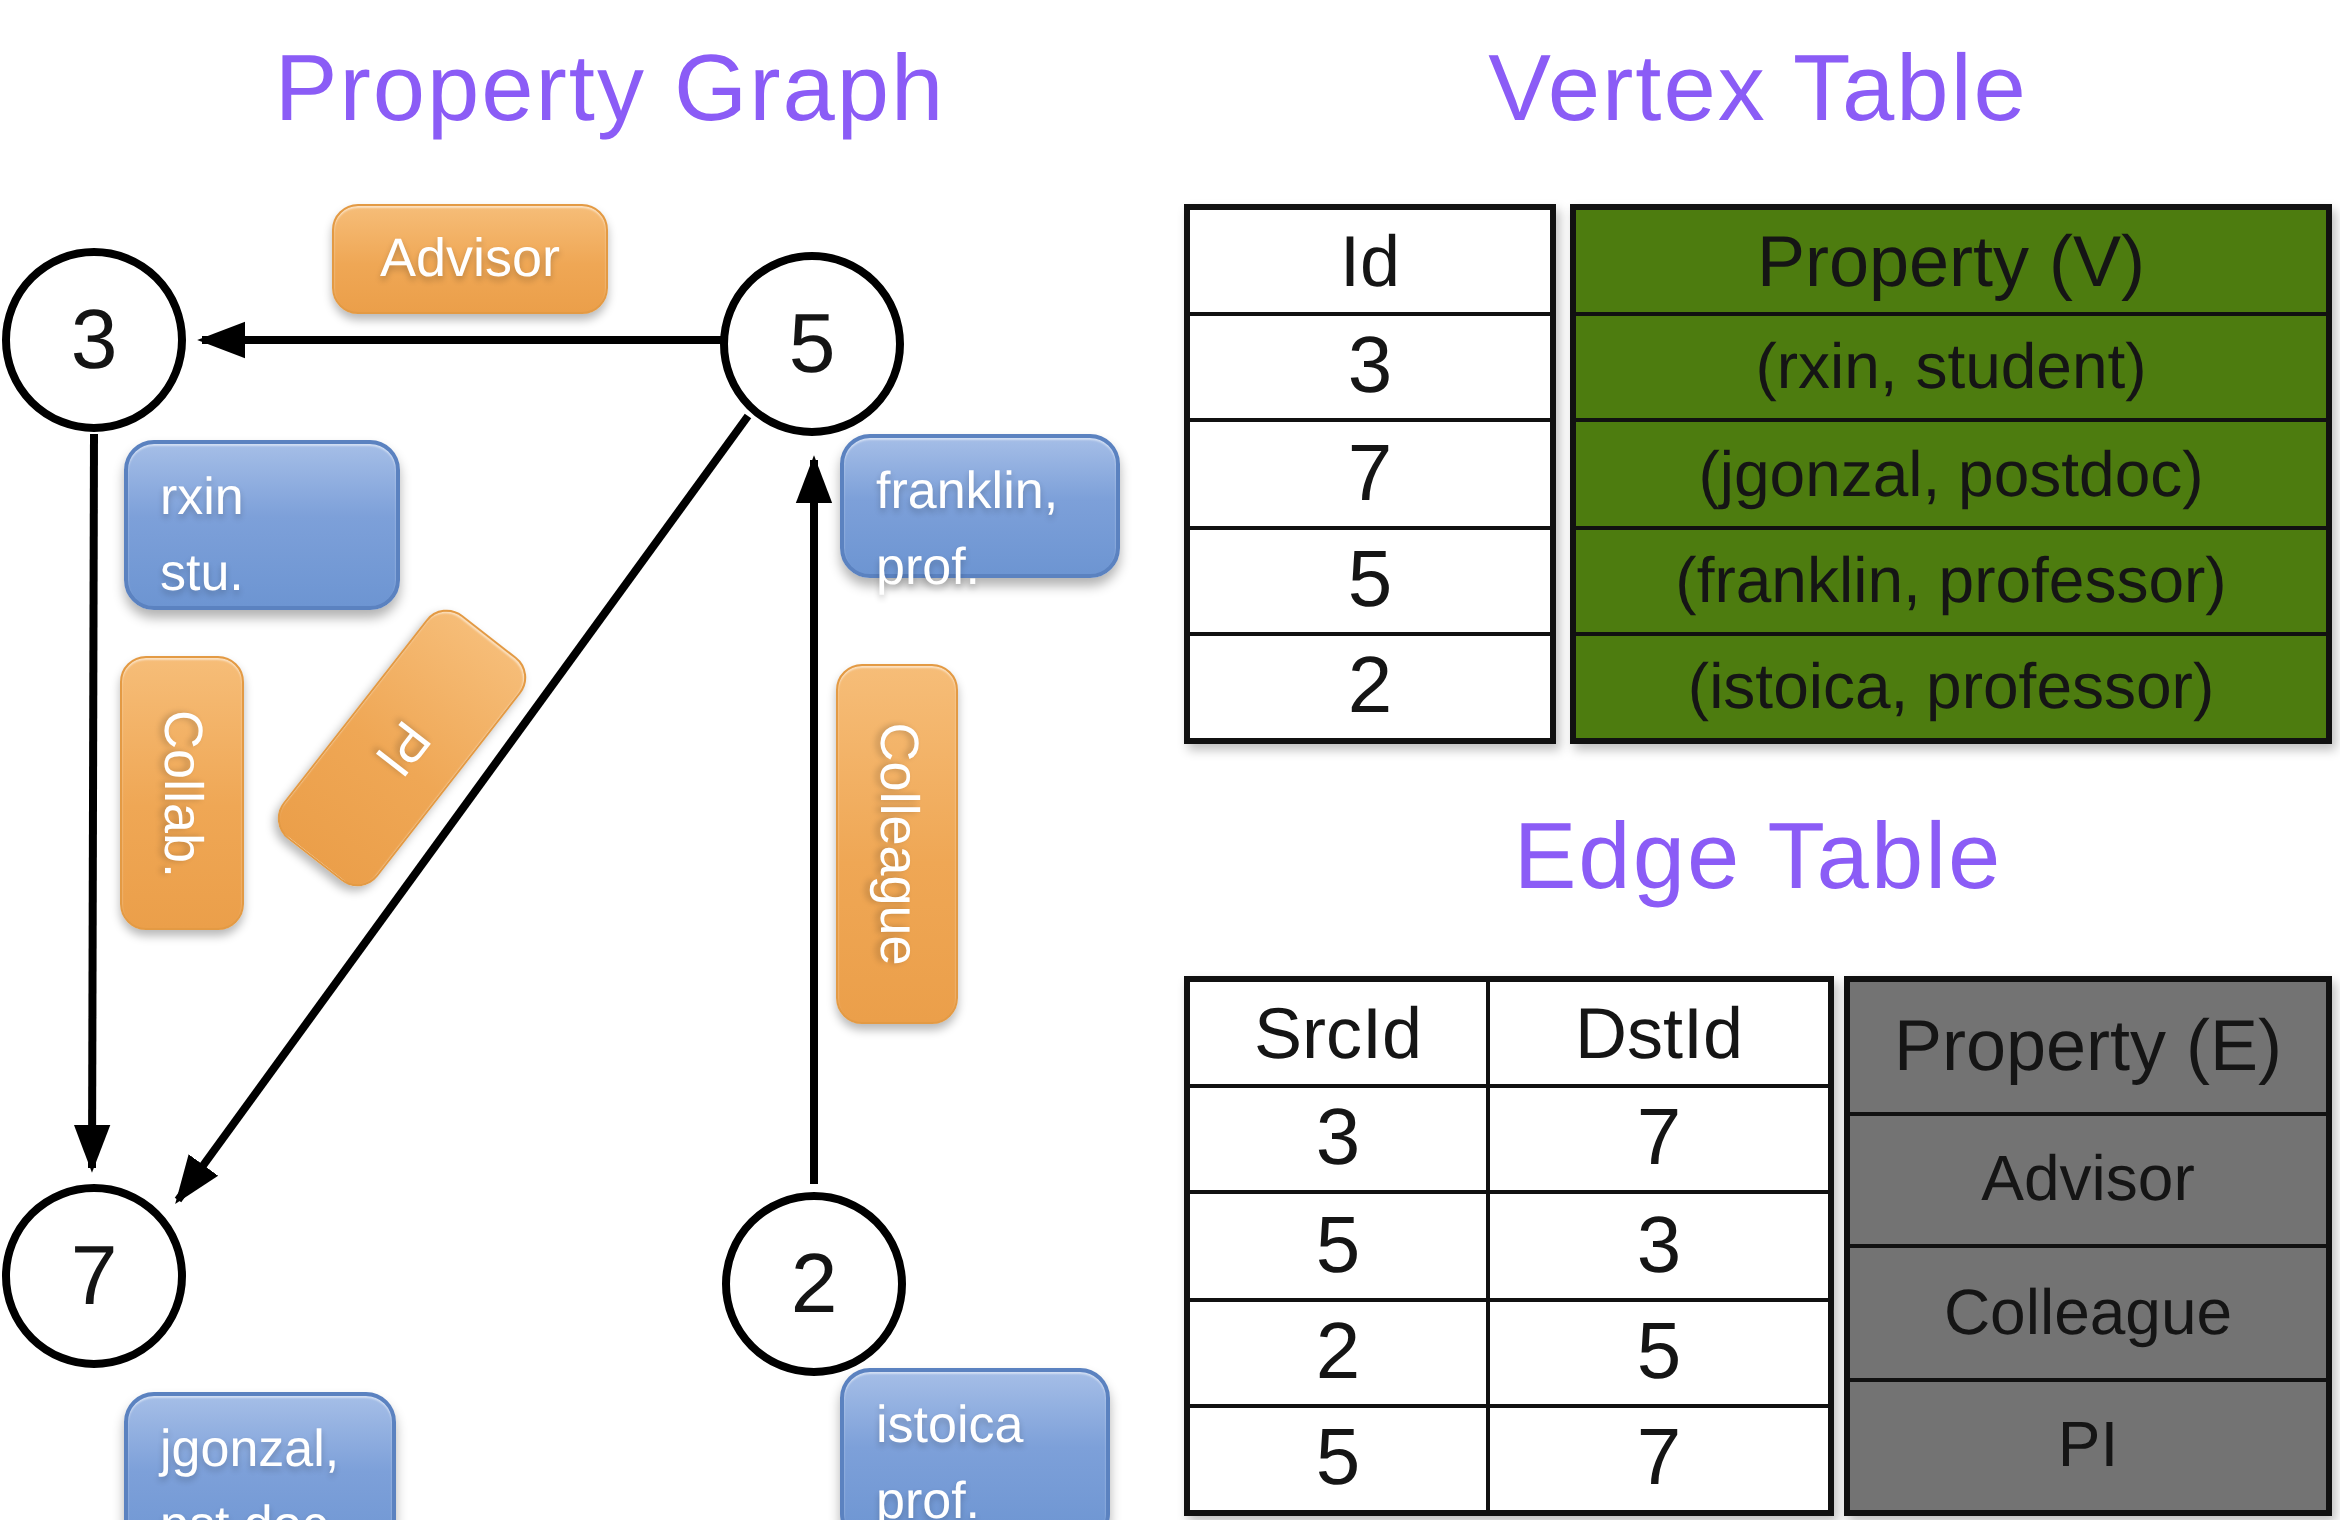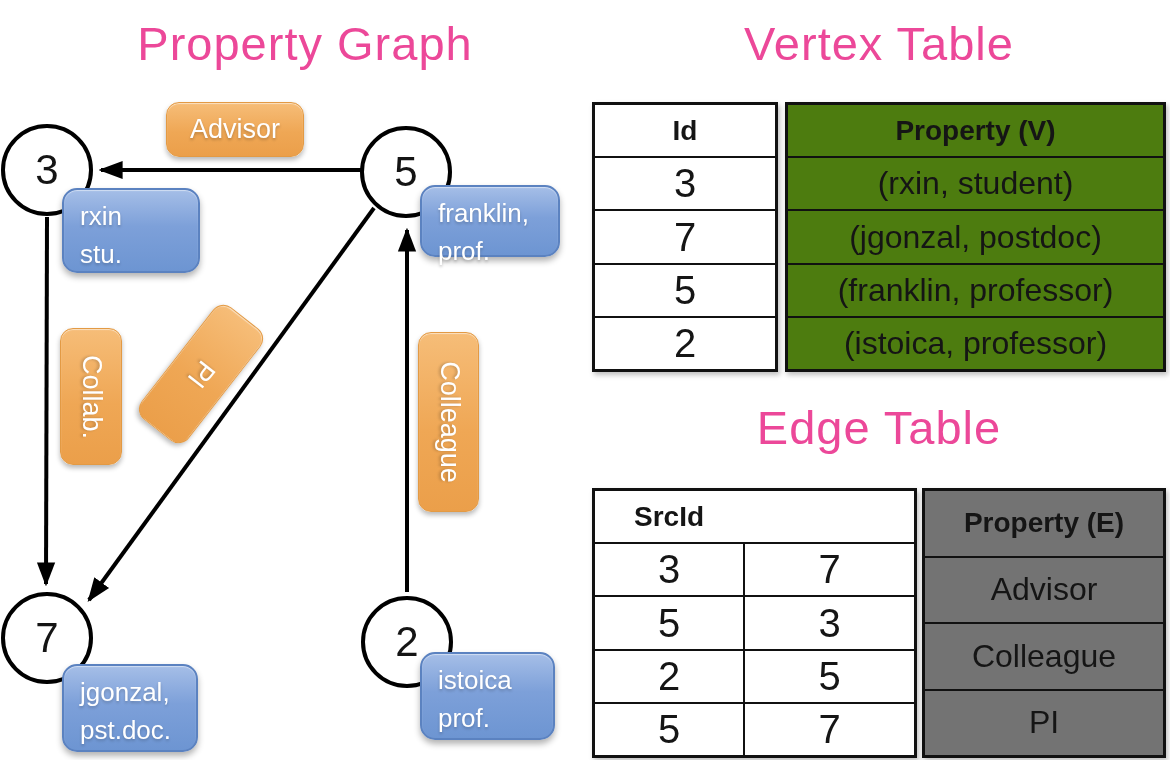--- a/index.html
+++ b/index.html
@@ -4,21 +4,21 @@
 <style>
   html,body{margin:0;padding:0;}
   body{
     width:1170px;height:760px;position:relative;overflow:hidden;
     background:#ffffff;
     font-family:"Liberation Sans","DejaVu Sans",sans-serif;
     color:#151515;
   }
   .title{
     position:absolute;text-align:center;
-    font-size:47px;font-weight:300;letter-spacing:1px;color:#ec4899;
+    font-size:47px;font-weight:300;letter-spacing:1px;color:#8b5cf6;
   }
   
   .node{
     position:absolute;width:84px;height:84px;border:4px solid #000;
     border-radius:50%;background:#fff;
     display:flex;align-items:center;justify-content:center;
     font-size:42px;color:#141414;z-index:3;
   }
   
   .olabel{
@@ -39,35 +39,36 @@
   .vbox{
     position:absolute;z-index:5;box-sizing:border-box;
     background:linear-gradient(180deg,#a5bee7 0%,#7e a) ;
     background:linear-gradient(180deg,#a5bee7 0%,#7da0d9 45%,#6d95d2 100%);
     border:2px solid #5b82c0;border-radius:15px;
     box-shadow:0 4px 6px rgba(0,0,0,0.3), inset 0 1px 1px rgba(255,255,255,0.5);
     color:#ffffff;font-size:26px;line-height:1.45;
     padding:8px 6px 0 16px;
     display:flex;flex-direction:column;
     text-shadow:0 2px 3px rgba(0,0,0,0.2);
+    margin-top:32px;
   }
   
   .tbl{
     position:absolute;box-sizing:border-box;border:3px solid #111;
     background:#ffffff;display:flex;flex-direction:column;
     box-shadow:2px 3px 5px rgba(0,0,0,0.25);
   }
   .tbl.bluecol{background:#4d7c0f;}
   .tbl.tancol{background:#737373;}
   .trow{
     flex:1;display:flex;align-items:center;justify-content:center;
     border-top:2.5px solid #111;
   }
   .trow:first-child{border-top:none;}
-  .trow.th{font-weight:bold;font-size:28px;align-items:center;}
+  .trow.th{font-weight:normal;font-size:36px;align-items:center;}
   .trow.num{font-size:40px;}
   .trow.prop{font-size:32px;}
   .trow.two{justify-content:flex-start;}
   .trow.two .c1{
     width:148px;height:100%;display:flex;align-items:center;justify-content:center;
   }
   .trow.two .c2{
     flex:1;height:100%;display:flex;align-items:center;justify-content:center;
     border-left:2.5px solid #111;
   }
@@ -169,20 +170,21 @@
   <div class="trow prop">
     <span>(istoica, professor)</span>
   </div>
 </div>
 
 <div class="title" style="left:592px;top:400px;width:574px;">Edge Table</div>
 
 <div class="tbl" style="left:592px;top:488px;width:325px;height:270px;">
   <div class="trow two th">
     <span class="c1">SrcId</span>
+    <span class="c2">DstId</span>
   </div>
   <div class="trow two num">
     <span class="c1">3</span>
     <span class="c2">7</span>
   </div>
   <div class="trow two num">
     <span class="c1">5</span>
     <span class="c2">3</span>
   </div>
   <div class="trow two num">

